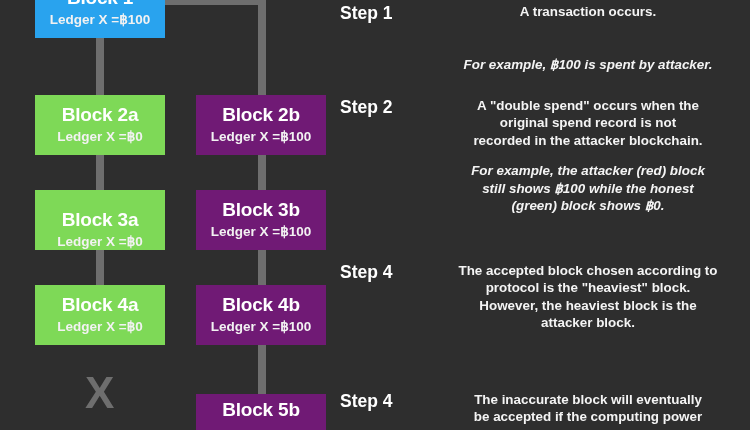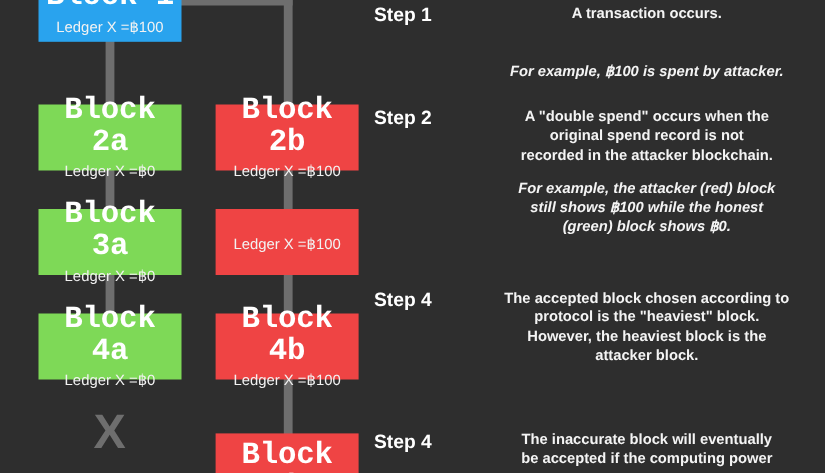--- a/index.html
+++ b/index.html
@@ -39,36 +39,35 @@
     box-sizing: border-box;
     display: flex;
     flex-direction: column;
     align-items: center;
     justify-content: center;
     color: #ffffff;
     text-align: center;
     z-index: 3;
   }
   .block .b-title {
-    font-size: 28px;
+    font-size: 19px;
     font-weight: bold;
     line-height: 1.05;
     letter-spacing: -0.2px;
-    font-family: Liberation Mono, monospace;
   }
   .block .b-ledger {
     font-size: 13.5px;
-    font-weight: normal;
+    font-weight: bold;
     line-height: 1.1;
     margin-top: 5px;
     color: #f2f2f2;
   }
   .block.blue   { background: #29a3ee; }
   .block.green  { background: #7ed957; }
-  .block.red    { background: #ef4444; }
+  .block.red    { background: #701a75; }
 
   .x-mark {
     position: absolute;
     color: #6e6e6e;
     font-size: 44px;
     font-weight: bold;
     line-height: 1;
     z-index: 4;
     font-family: "Liberation Sans", sans-serif;
   }
@@ -137,34 +136,35 @@
 
     <div class="block blue" style="left:35px; top:-22px;">
       <div class="b-title">Block 1</div>
       <div class="b-ledger">Ledger X =฿100</div>
     </div>
 
     <div class="block green" style="left:35px; top:95px;">
       <div class="b-title">Block 2a</div>
       <div class="b-ledger">Ledger X =฿0</div>
     </div>
-    <div class="block green" style="left:35px; top:190px;">
+    <div class="block green" style="left:35px; top:190px;justify-content:flex-end;">
       <div class="b-title">Block 3a</div>
       <div class="b-ledger">Ledger X =฿0</div>
     </div>
     <div class="block green" style="left:35px; top:285px;">
       <div class="b-title">Block 4a</div>
       <div class="b-ledger">Ledger X =฿0</div>
     </div>
 
     <div class="block red" style="left:196px; top:95px;">
       <div class="b-title">Block 2b</div>
       <div class="b-ledger">Ledger X =฿100</div>
     </div>
     <div class="block red" style="left:196px; top:190px;">
+      <div class="b-title">Block 3b</div>
       <div class="b-ledger">Ledger X =฿100</div>
     </div>
     <div class="block red" style="left:196px; top:285px;">
       <div class="b-title">Block 4b</div>
       <div class="b-ledger">Ledger X =฿100</div>
     </div>
 
     <div class="block red" style="left:196px; top:394px; height:60px; justify-content:flex-start; padding-top:6px;">
       <div class="b-title">Block 5b</div>
     </div>

